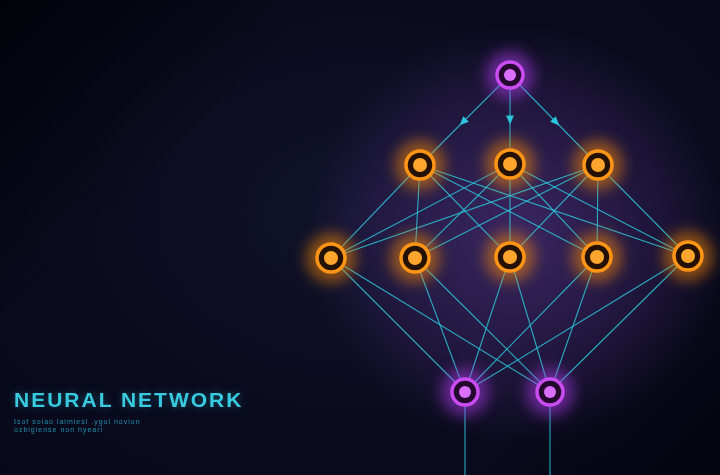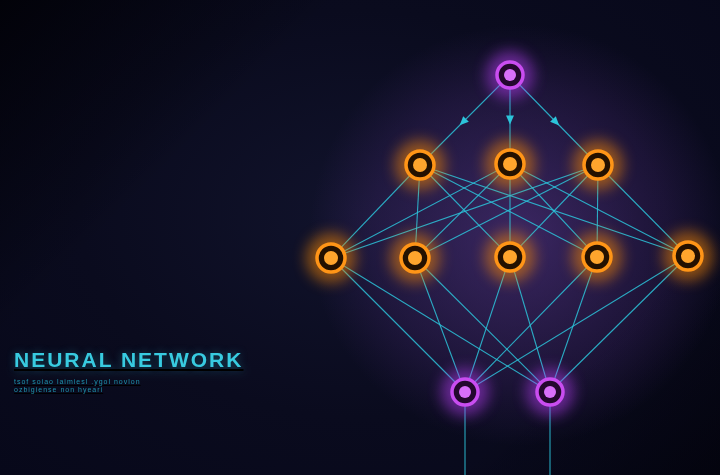--- a/index.html
+++ b/index.html
@@ -23,23 +23,22 @@
     position: absolute;
     left: 0;
     top: 0;
     width: 720px;
     height: 475px;
     display: block;
   }
   .caption {
     position: absolute;
     left: 14px;
-    top: 348px;
+    top: 388px;
     user-select: none;
-    text-decoration: underline;
   }
   .title {
     color: #38cbe0;
     font-size: 21px;
     font-weight: 700;
     letter-spacing: 2px;
     text-shadow: 0 0 8px rgba(56,203,224,0.35);
     white-space: nowrap;
   }
   .subtitle {

